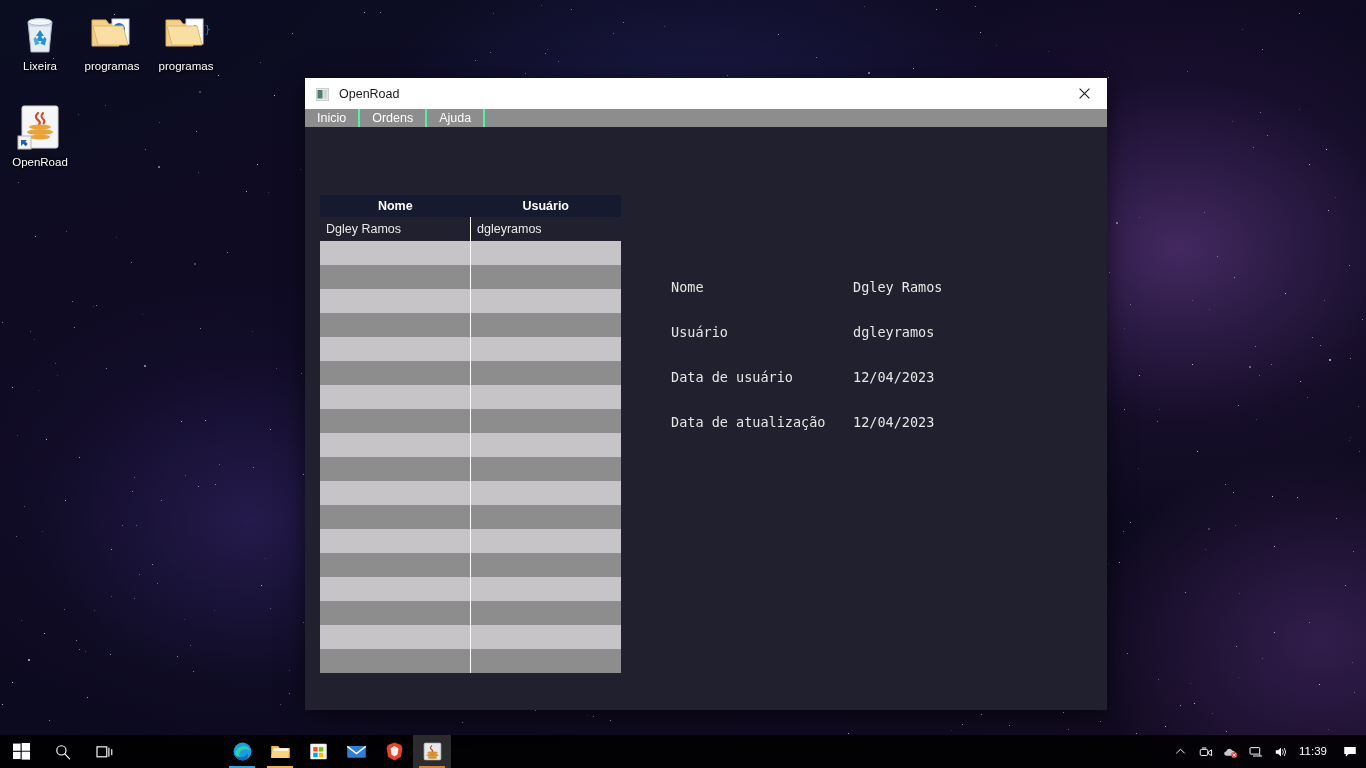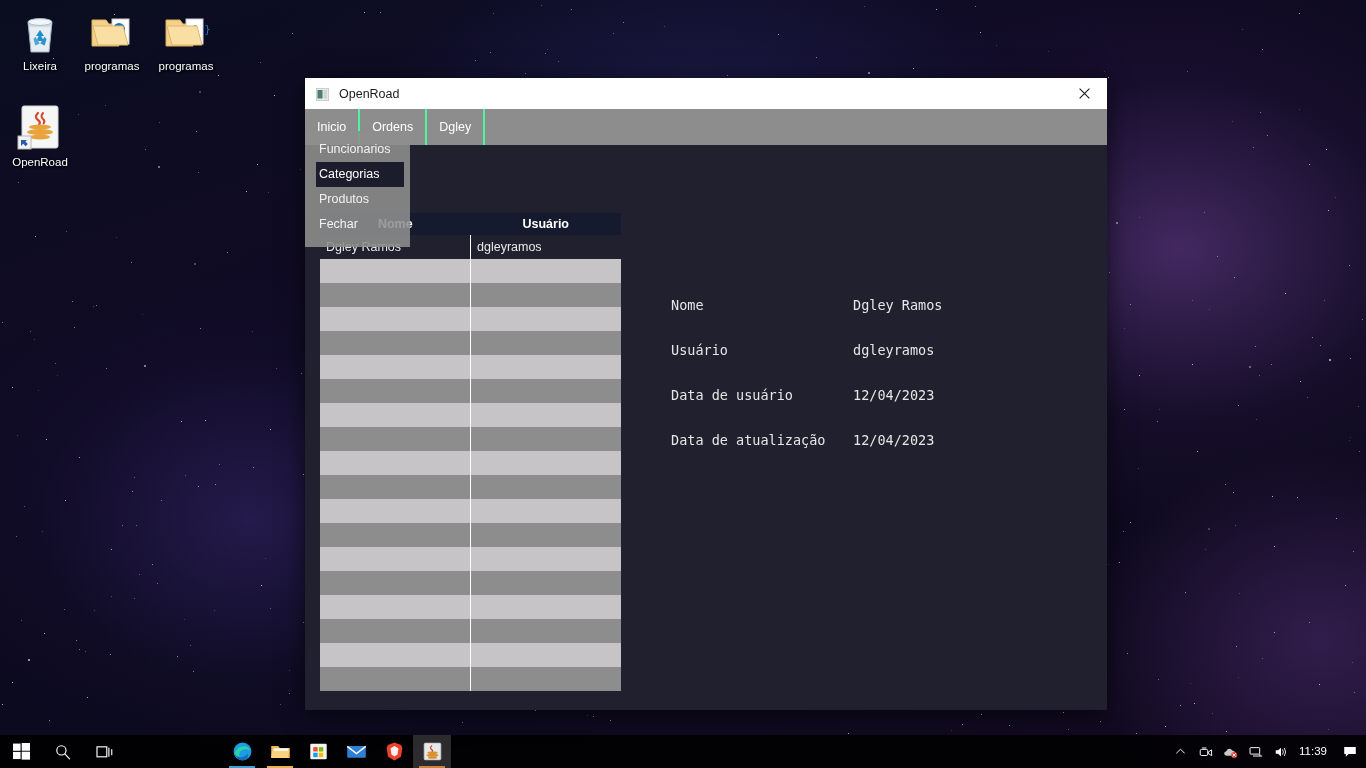--- a/index.html
+++ b/index.html
@@ -85,21 +85,21 @@
     position: absolute;
     right: 0; top: 0;
     width: 45px; height: 31px;
     display: flex; align-items: center; justify-content: center;
     cursor: default;
   }
   #closebtn svg { width: 11px; height: 11px; }
 
   
   #menubar {
-    height: 36px;
+    height: 18px;
     background: #8d8d8d;
     display: flex;
     align-items: stretch;
     flex: 0 0 auto;
     position: relative;
     z-index: 30;
   }
   .mitem {
     display: flex;
     align-items: center;
@@ -756,29 +756,23 @@
     </div>
 
     <div id="menubar">
       <div class="mitem open">
         <span>Inicio</span>
       </div>
       <div class="mitem">
         <span>Ordens</span>
       </div>
       <div class="mitem">
-        <span>Dgley</span>
-      </div>
-
-      <div id="dropdown">
-        <div class="ditem">Funcionarios</div>
-        <div class="ditem sel">Categorias</div>
-        <div class="ditem">Produtos</div>
-        <div class="ditem">Fechar</div>
-      </div>
+        <span>Ajuda</span>
+      </div>
+
     </div>
 
     <div id="wbody">
 
       <div id="tablewrap">
         <table class="grid">
           <thead>
             <tr>
               <th style="width:50%">Nome</th>
               <th style="width:50%">Usuário</th>

